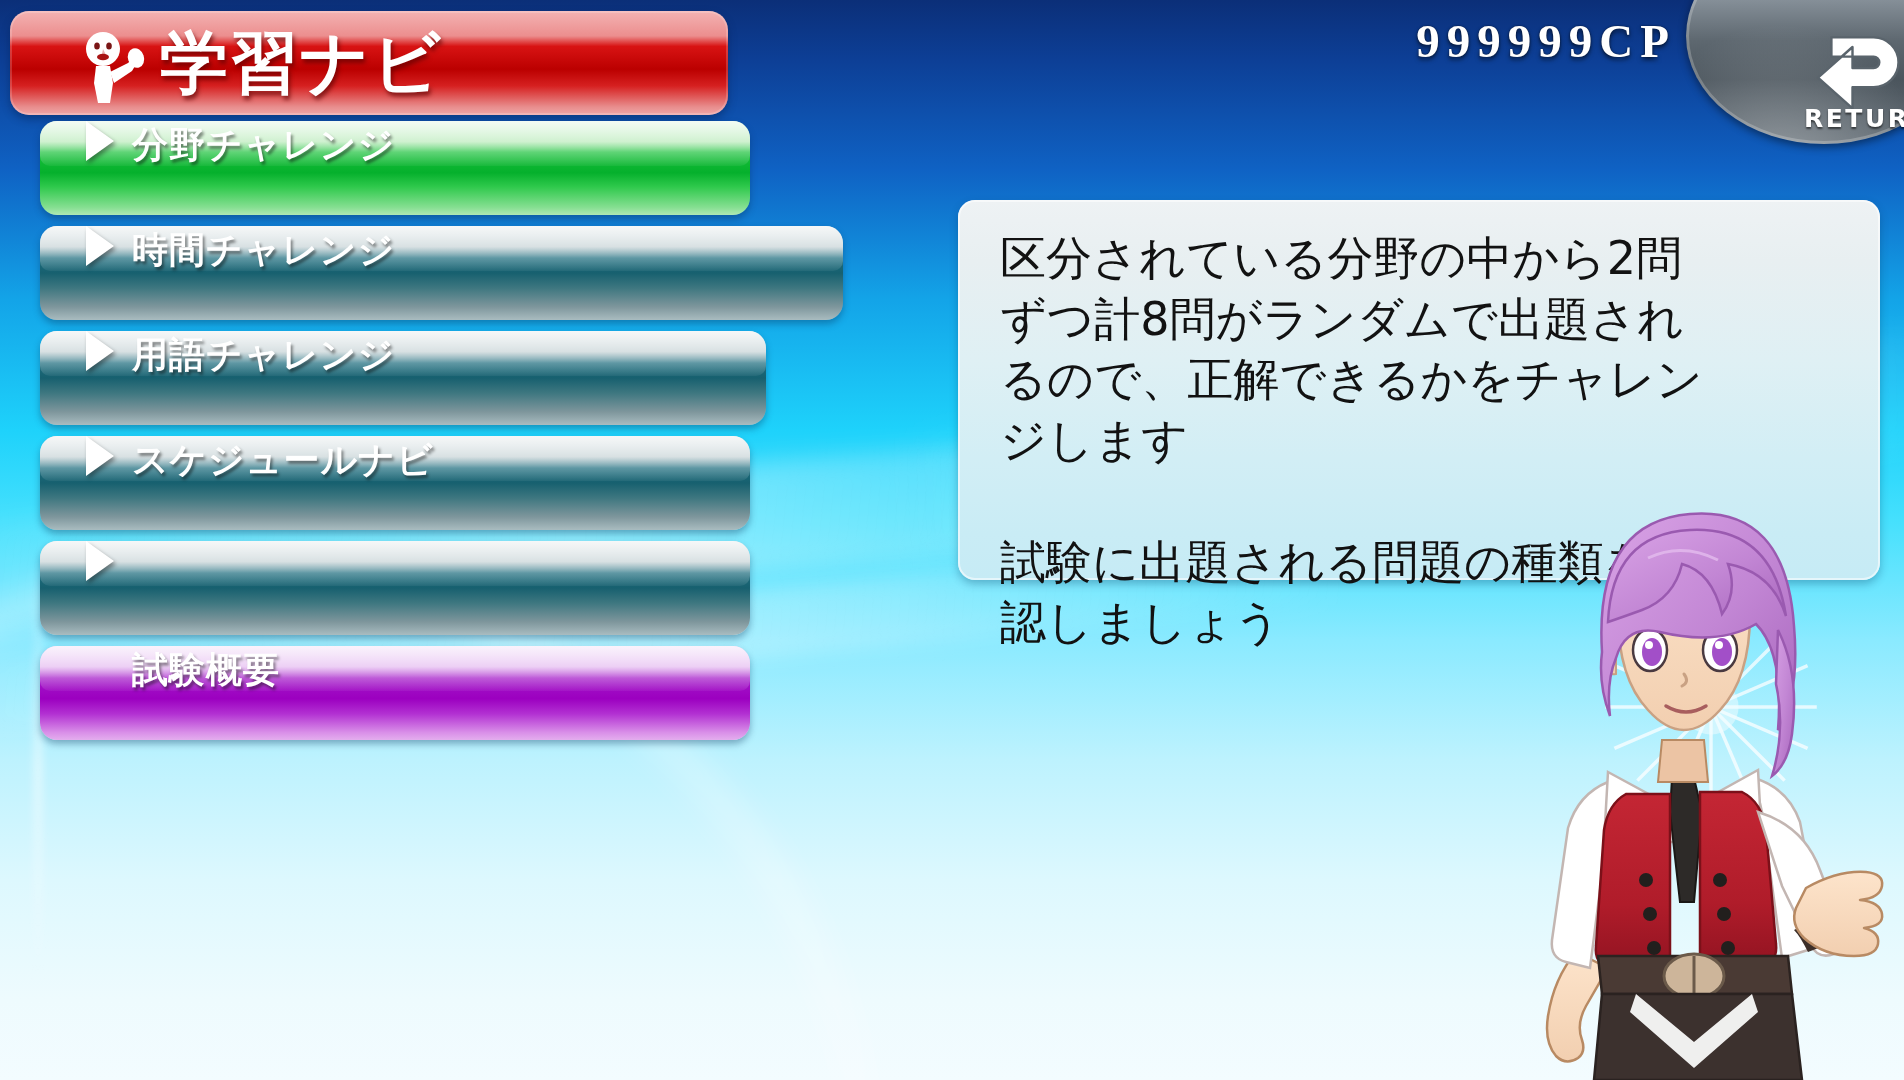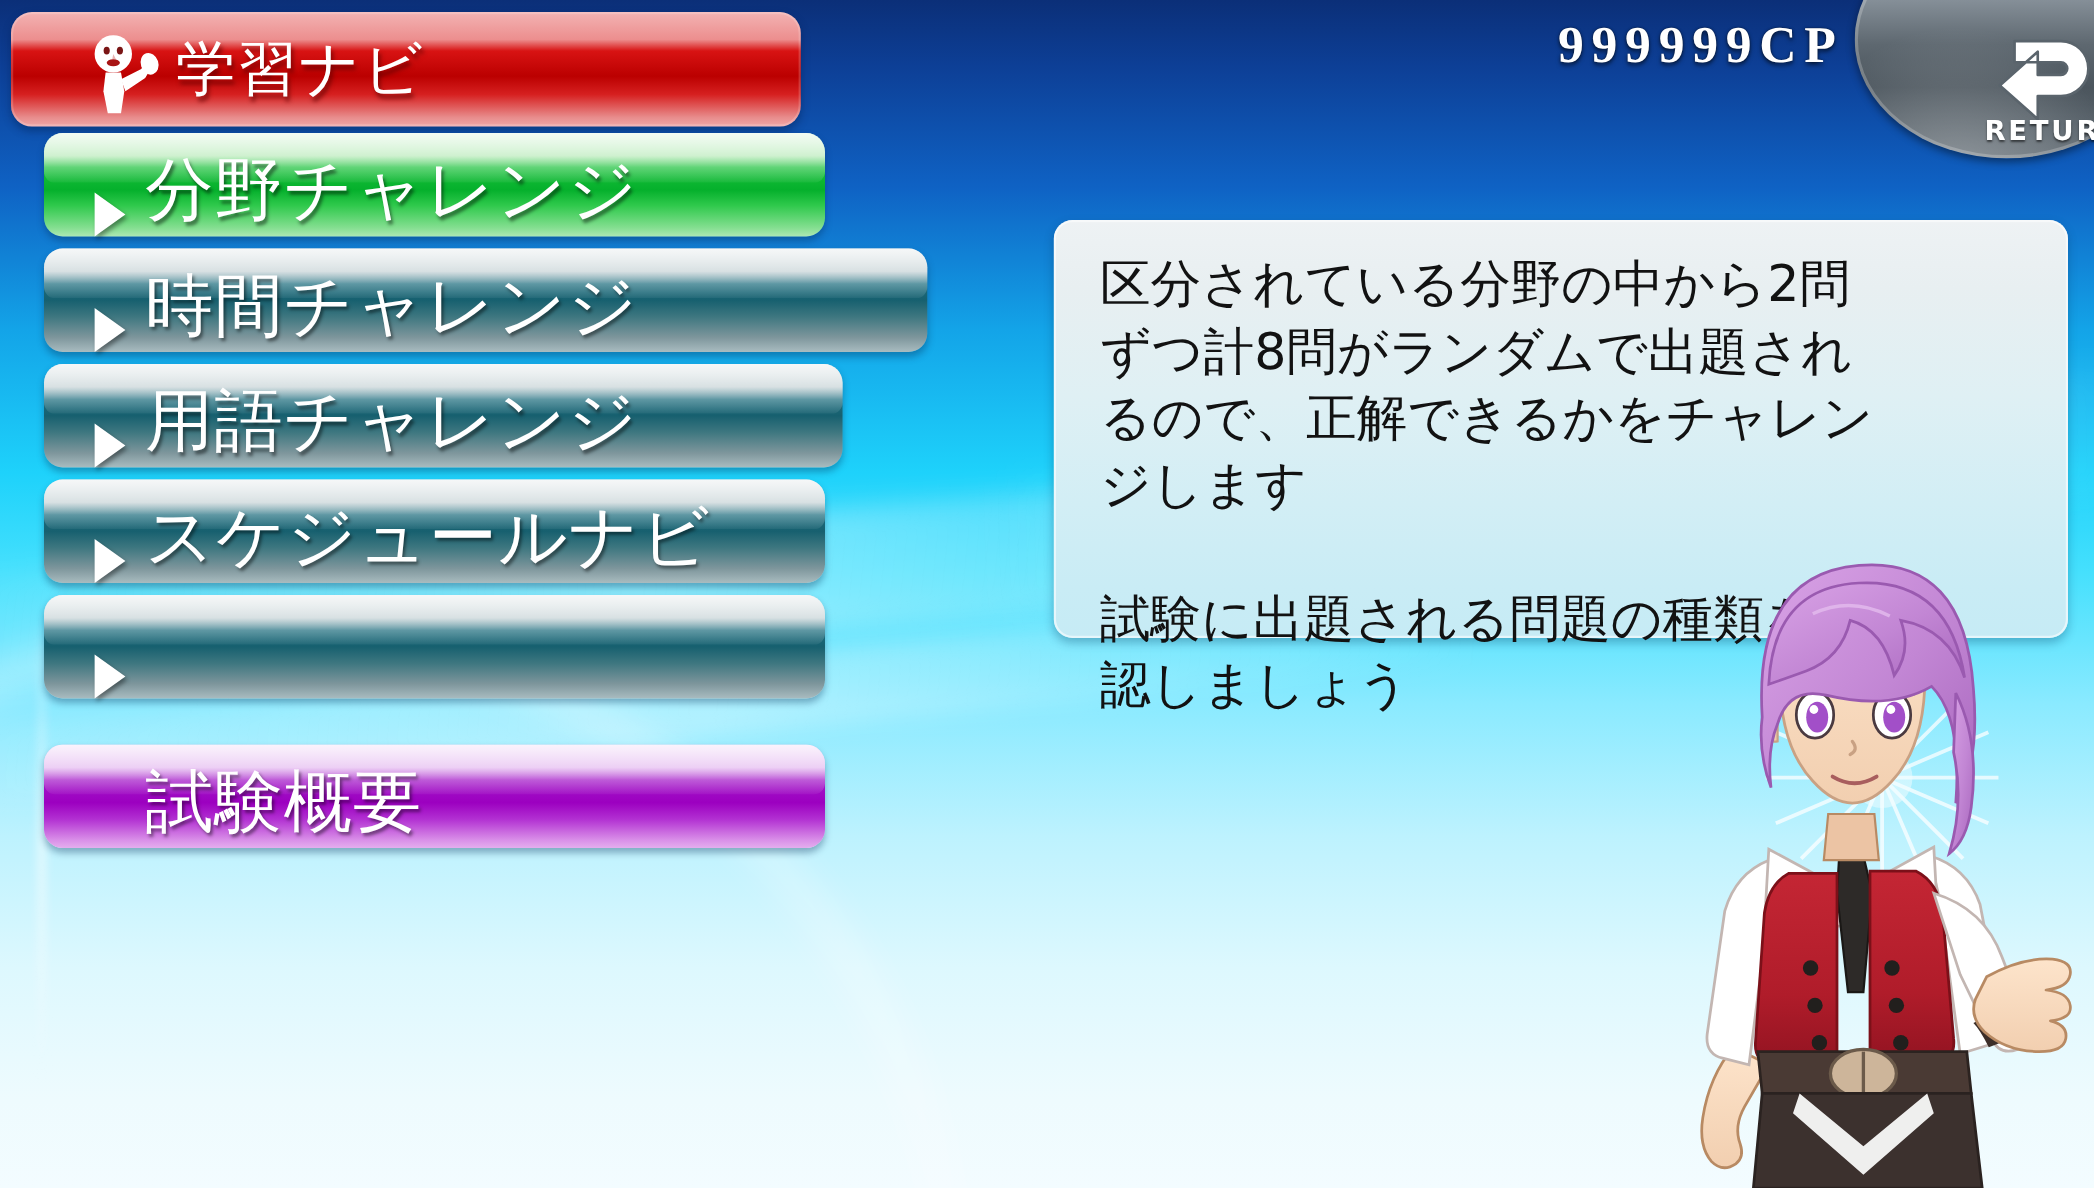--- a/index.html
+++ b/index.html
@@ -96,22 +96,22 @@
     box-shadow:0 4px 7px rgba(0,40,80,.35);
   }
   .row .sheen{
     position:absolute;left:0;right:0;top:0;height:48%;
     border-radius:17px 17px 10px 10px;
     background:linear-gradient(to bottom,rgba(255,255,255,.78) 0%,rgba(255,255,255,.30) 70%,rgba(255,255,255,.05) 100%);
     pointer-events:none;
   }
   .row .label{
     position:absolute;left:0;top:0;right:0;bottom:0;
-    display:flex;align-items:flex-end;
-    font-size:62px;font-weight:normal;color:#ffffff;
+    display:flex;align-items:flex-start;
+    font-size:36px;font-weight:bold;color:#ffffff;
     letter-spacing:1px;white-space:nowrap;
     text-shadow:2px 3px 3px rgba(0,0,0,.45);
   }
   .arrow{
     flex:0 0 auto;margin-left:46px;margin-right:18px;
     width:0;height:0;
     border-left:28px solid #ffffff;
     border-top:20px solid transparent;
     border-bottom:20px solid transparent;
     filter:drop-shadow(2px 3px 2px rgba(0,0,0,.4));
@@ -119,35 +119,34 @@
 
   
   #header-row{
     position:absolute;left:10px;top:11px;width:718px;height:104px;border-radius:19px;
     background:linear-gradient(to bottom,#f3b3b3 0%,#ec8e8e 24%,#d81313 34%,#bb0000 56%,#d62020 72%,#e88c8c 92%,#f0a8a8 100%);
     box-shadow:0 4px 8px rgba(0,30,80,.45), inset 0 0 0 2px rgba(255,255,255,.18);
   }
   #header-row .sheen{height:42%;}
   #header-title{
     position:absolute;left:150px;top:0;height:104px;display:flex;align-items:center;
-    font-size:54px;font-weight:normal;color:#ffffff;letter-spacing:2px;
+    font-size:68px;font-weight:bold;color:#ffffff;letter-spacing:2px;
     text-shadow:2px 4px 4px rgba(90,0,0,.65);
   }
   #navi-icon{position:absolute;left:62px;top:16px;width:84px;height:78px;}
 
   
   .row-green{
     background:linear-gradient(to bottom,#c7efc8 0%,#a5e5a6 22%,#19c13a 33%,#05b02c 55%,#2fc94c 70%,#86df92 92%,#aee8b4 100%);
   }
   .row-gray{
     background:linear-gradient(to bottom,#d3dcde 0%,#b6c6ca 22%,#1d6d7e 34%,#17606f 50%,#3e7780 66%,#7e969c 86%,#a9bcc0 100%);
   }
   .row-purple{
     background:linear-gradient(to bottom,#e9c6f2 0%,#dda6ec 22%,#a317c8 34%,#9c00c0 56%,#b230d2 72%,#d98fe8 92%,#e4aeee 100%);
-    margin-top:31px;
   }
 
   
   #desc-panel{
     position:absolute;left:958px;top:200px;width:878px;height:380px;
     border-radius:17px;
     background:linear-gradient(to bottom,#eef2f4 0%,#e8eff1 16%,#dff0f4 42%,#d2eef5 68%,#c9ecf5 88%,#c6ebf5 100%);
     box-shadow:0 4px 9px rgba(0,50,90,.30), inset 0 0 0 2px rgba(255,255,255,.55);
     padding-left:44px;
   }

